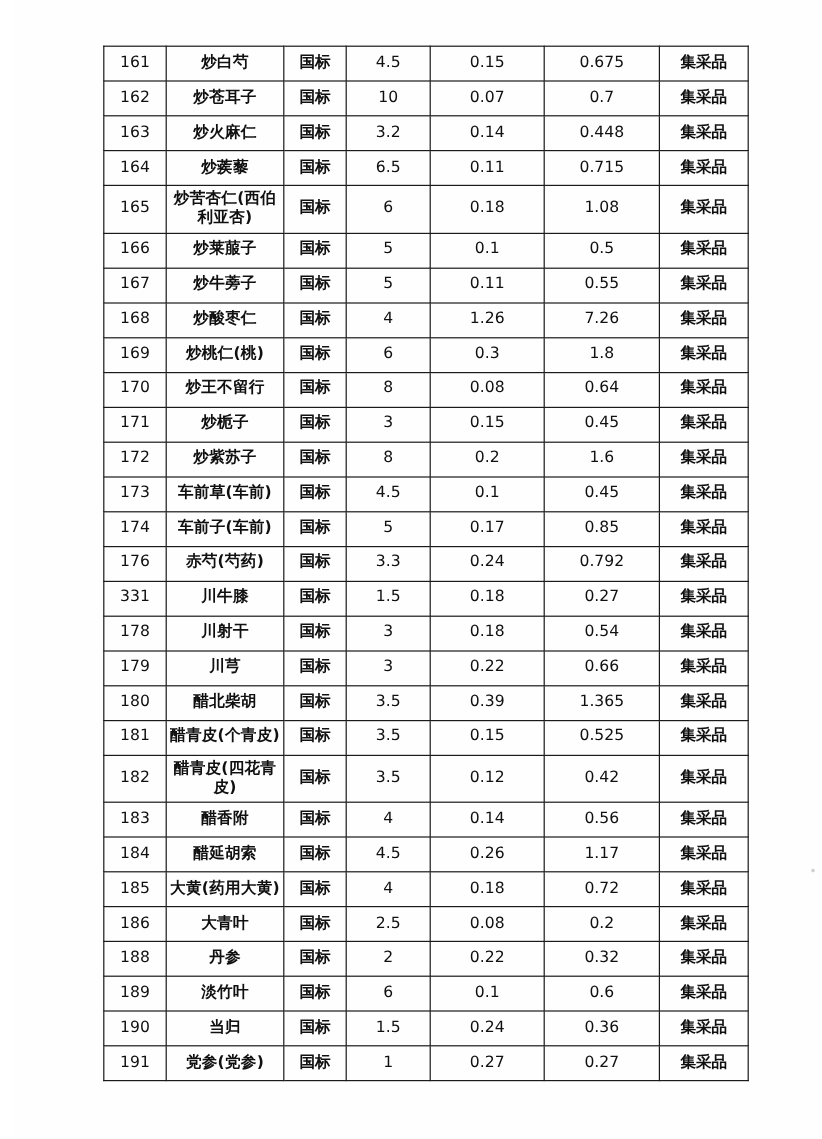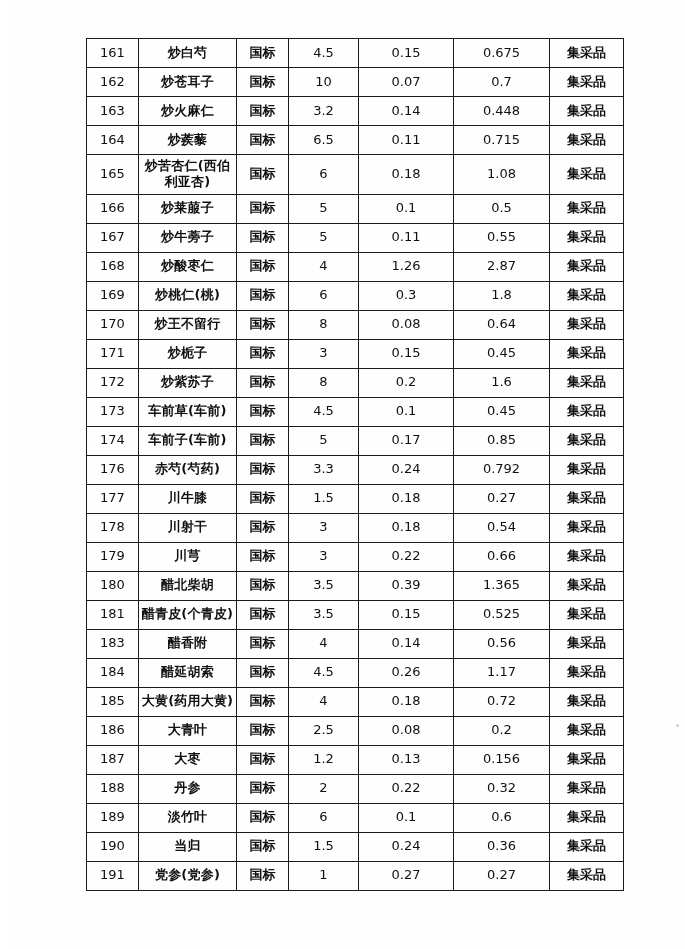--- a/index.html
+++ b/index.html
@@ -143,21 +143,21 @@
             <td class="v">0.11</td>
             <td class="v">0.55</td>
             <td class="tag">集采品</td>
           </tr>
           <tr>
             <td class="idx">168</td>
             <td class="name">炒酸枣仁</td>
             <td class="std">国标</td>
             <td class="v">4</td>
             <td class="v">1.26</td>
-            <td class="v">2.87</td>
+            <td class="v">7.26</td>
             <td class="tag">集采品</td>
           </tr>
           <tr>
             <td class="idx">169</td>
             <td class="name">炒桃仁(桃)</td>
             <td class="std">国标</td>
             <td class="v">6</td>
             <td class="v">0.3</td>
             <td class="v">1.8</td>
             <td class="tag">集采品</td>
@@ -210,21 +210,21 @@
           <tr>
             <td class="idx">176</td>
             <td class="name">赤芍(芍药)</td>
             <td class="std">国标</td>
             <td class="v">3.3</td>
             <td class="v">0.24</td>
             <td class="v">0.792</td>
             <td class="tag">集采品</td>
           </tr>
           <tr>
-            <td class="idx">177</td>
+            <td class="idx">331</td>
             <td class="name">川牛膝</td>
             <td class="std">国标</td>
             <td class="v">1.5</td>
             <td class="v">0.18</td>
             <td class="v">0.27</td>
             <td class="tag">集采品</td>
           </tr>
           <tr>
             <td class="idx">178</td>
             <td class="name">川射干</td>
@@ -254,20 +254,29 @@
           </tr>
           <tr class="tall">
             <td class="idx">181</td>
             <td class="name">醋青皮(个青皮)</td>
             <td class="std">国标</td>
             <td class="v">3.5</td>
             <td class="v">0.15</td>
             <td class="v">0.525</td>
             <td class="tag">集采品</td>
           </tr>
+          <tr class="tall">
+            <td class="idx">182</td>
+            <td class="name">醋青皮(四花青皮)</td>
+            <td class="std">国标</td>
+            <td class="v">3.5</td>
+            <td class="v">0.12</td>
+            <td class="v">0.42</td>
+            <td class="tag">集采品</td>
+          </tr>
           <tr>
             <td class="idx">183</td>
             <td class="name">醋香附</td>
             <td class="std">国标</td>
             <td class="v">4</td>
             <td class="v">0.14</td>
             <td class="v">0.56</td>
             <td class="tag">集采品</td>
           </tr>
           <tr>
@@ -288,29 +297,20 @@
             <td class="v">0.72</td>
             <td class="tag">集采品</td>
           </tr>
           <tr>
             <td class="idx">186</td>
             <td class="name">大青叶</td>
             <td class="std">国标</td>
             <td class="v">2.5</td>
             <td class="v">0.08</td>
             <td class="v">0.2</td>
-            <td class="tag">集采品</td>
-          </tr>
-          <tr>
-            <td class="idx">187</td>
-            <td class="name">大枣</td>
-            <td class="std">国标</td>
-            <td class="v">1.2</td>
-            <td class="v">0.13</td>
-            <td class="v">0.156</td>
             <td class="tag">集采品</td>
           </tr>
           <tr>
             <td class="idx">188</td>
             <td class="name">丹参</td>
             <td class="std">国标</td>
             <td class="v">2</td>
             <td class="v">0.22</td>
             <td class="v">0.32</td>
             <td class="tag">集采品</td>

